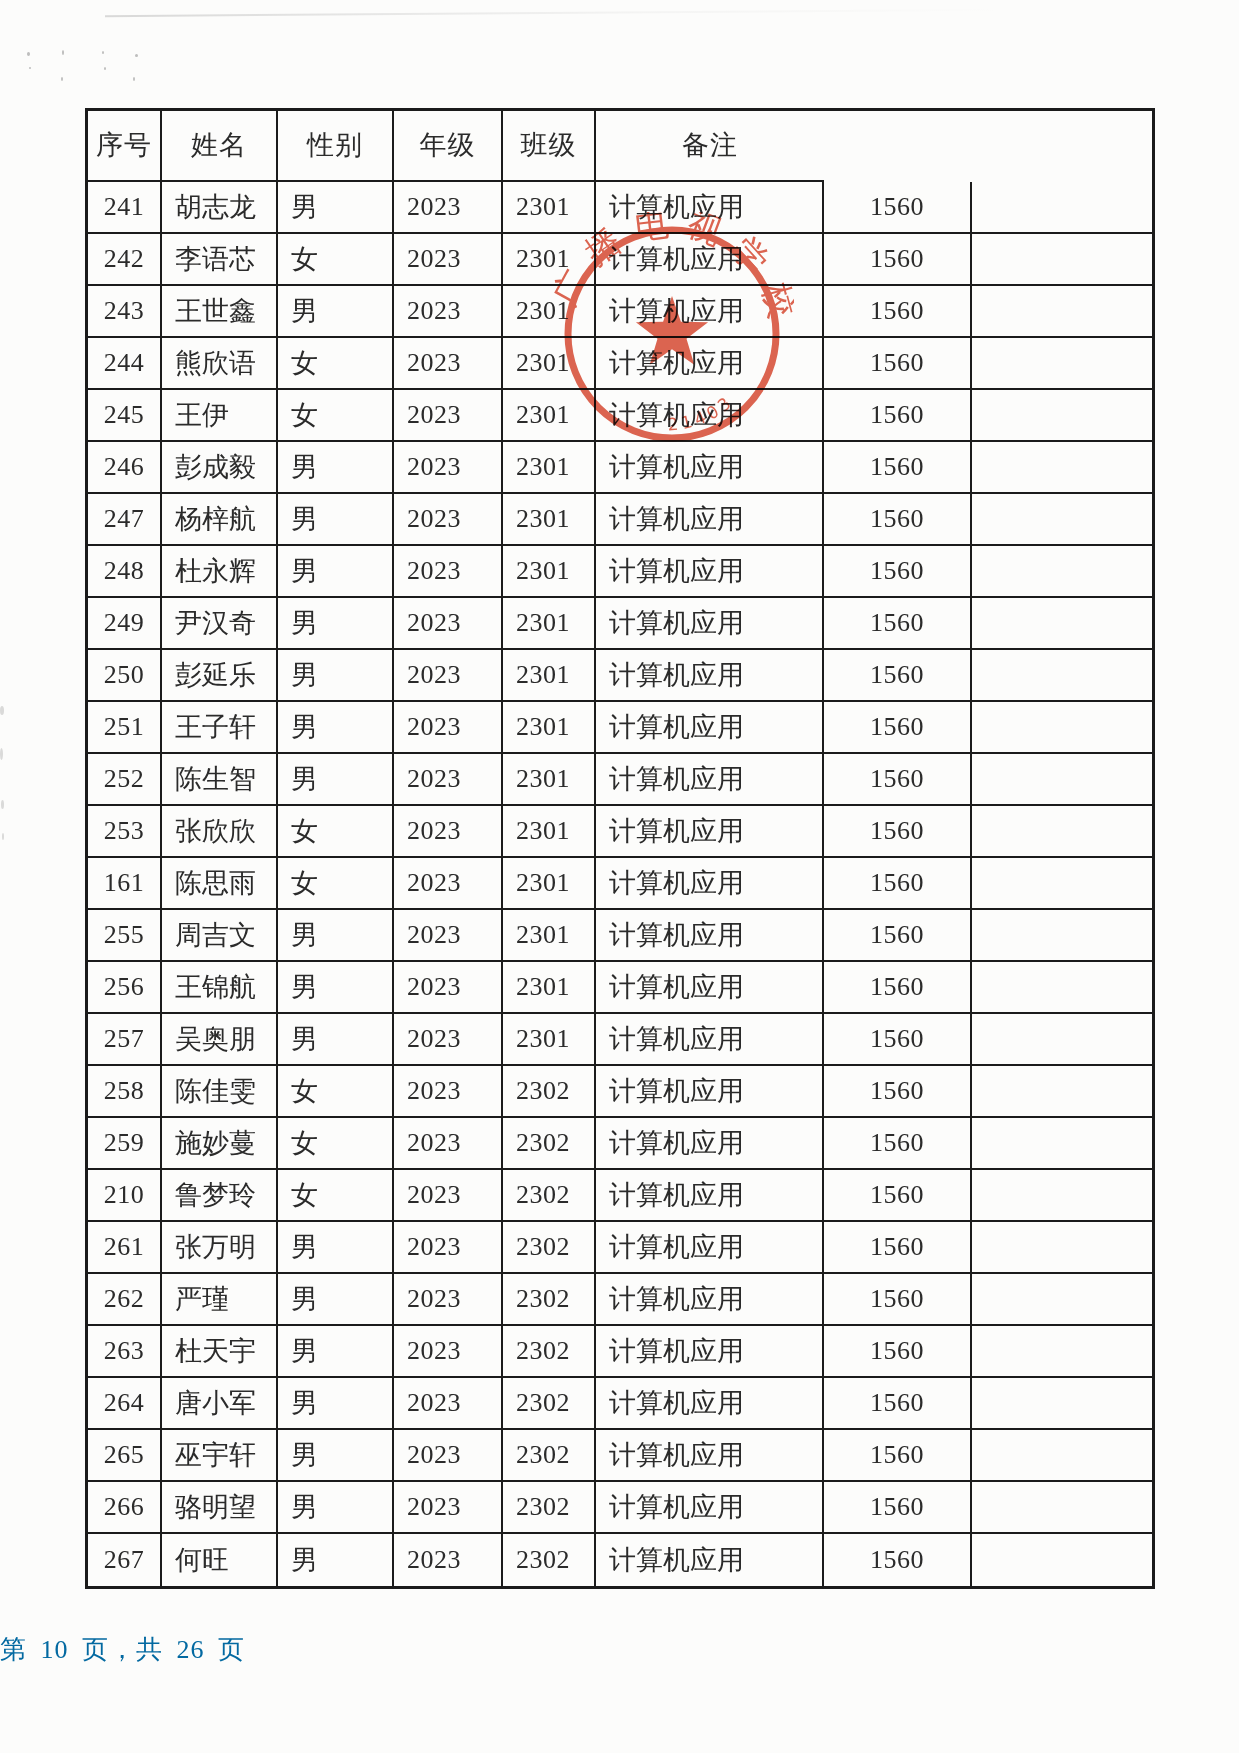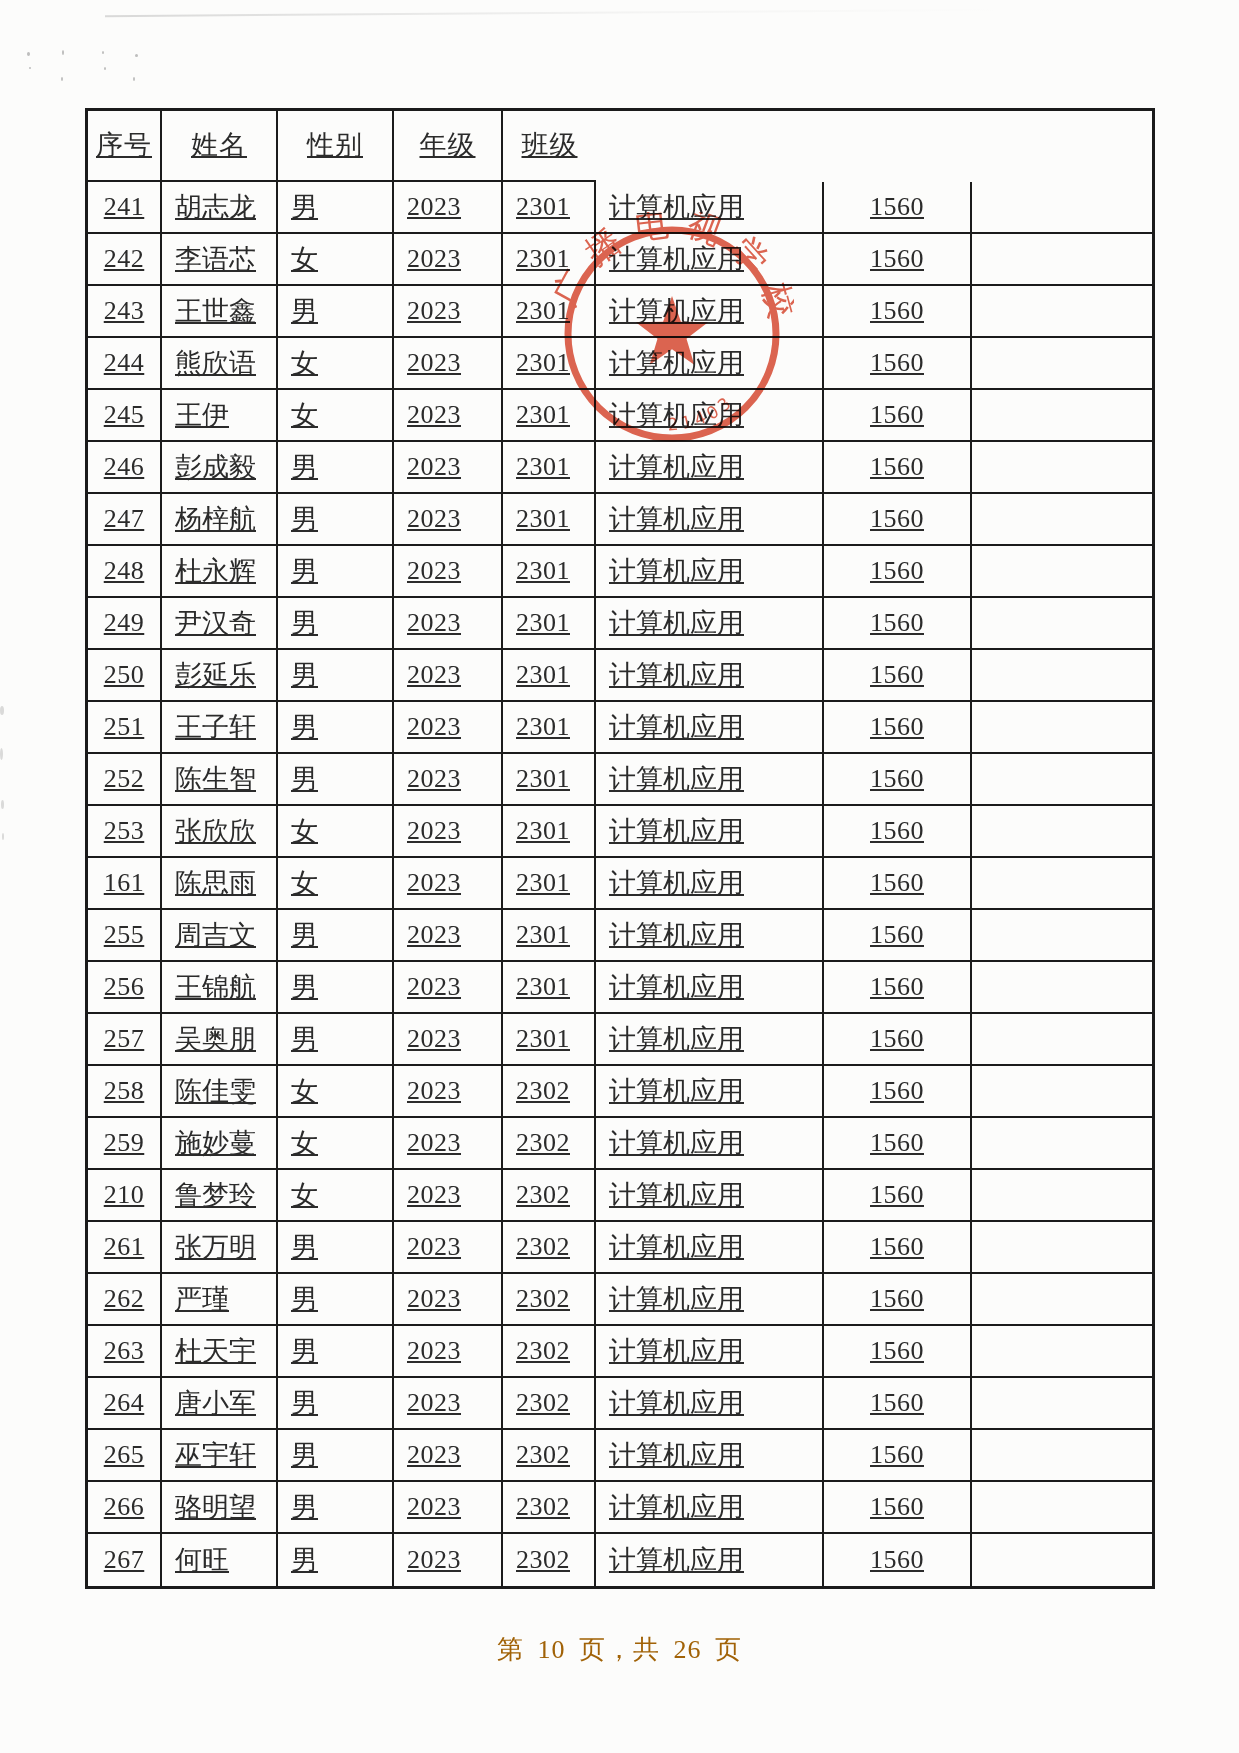--- a/index.html
+++ b/index.html
@@ -35,21 +35,20 @@
   
   .table {
     position: absolute; left: 85px; top: 108px; width: 1070px;
     border: 3px solid #1b1b1b;
     background: transparent;
   }
   .tr {
     display: grid;
     grid-template-columns: 74px 116px 116px 109px 93px 228px 148px auto;
     height: 52px;
-    text-decoration: underline;
   }
   .tr.head { height: 71px; }
   .td {
     border-right: 2px solid #1b1b1b;
     border-bottom: 2px solid #1b1b1b;
     display: flex; align-items: center;
     font-size: 27px;
     overflow: hidden;
     white-space: nowrap;
   }
@@ -60,21 +59,21 @@
   .tr.head .td {
     justify-content: center; text-align: center;
     font-size: 27px; letter-spacing: 1px; white-space: pre-line; line-height: 1.25;
   }
   .tr.head .td.amount-h { font-size: 26px; }
   .num { font-size: 26px; letter-spacing: .5px; }
 
   
   .footer {
     position: absolute; left: 0; top: 1632px; width: 100%;
-    text-align: center; font-size: 26px; color: #a16207; letter-spacing: 1px;
+    font-size: 26px; color: #0369a1; letter-spacing: 1px;
     word-spacing: 6px;
   }
 
   
   .seal {
     position: absolute; left: 550px; top: 212px; width: 244px; height: 244px;
     opacity: .85; mix-blend-mode: multiply; pointer-events: none;
   }
 </style>
 </head>
@@ -94,20 +93,21 @@
 <div class="speck s11"></div>
 <div class="speck s12"></div>
 
 <div class="table">
   <div class="tr head">
     <div class="td">序号</div>
     <div class="td">姓名</div>
     <div class="td">性别</div>
     <div class="td">年级</div>
     <div class="td">班级</div>
+    <div class="td">备注</div>
   </div>
 
   <div>
 
   <div class="tr">
       <div class="td center num">241</div>
       <div class="td pad">胡志龙</div>
       <div class="td pad">男</div>
       <div class="td pad num">2023</div>
       <div class="td pad num">2301</div>

